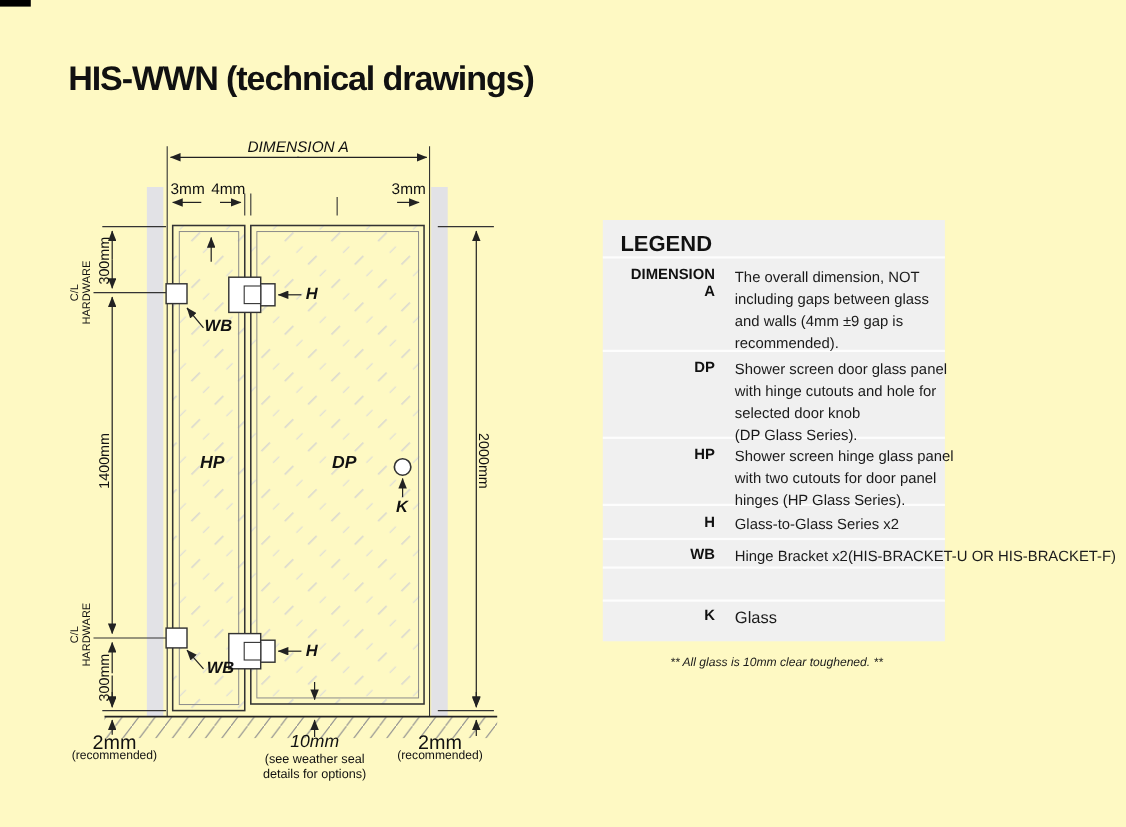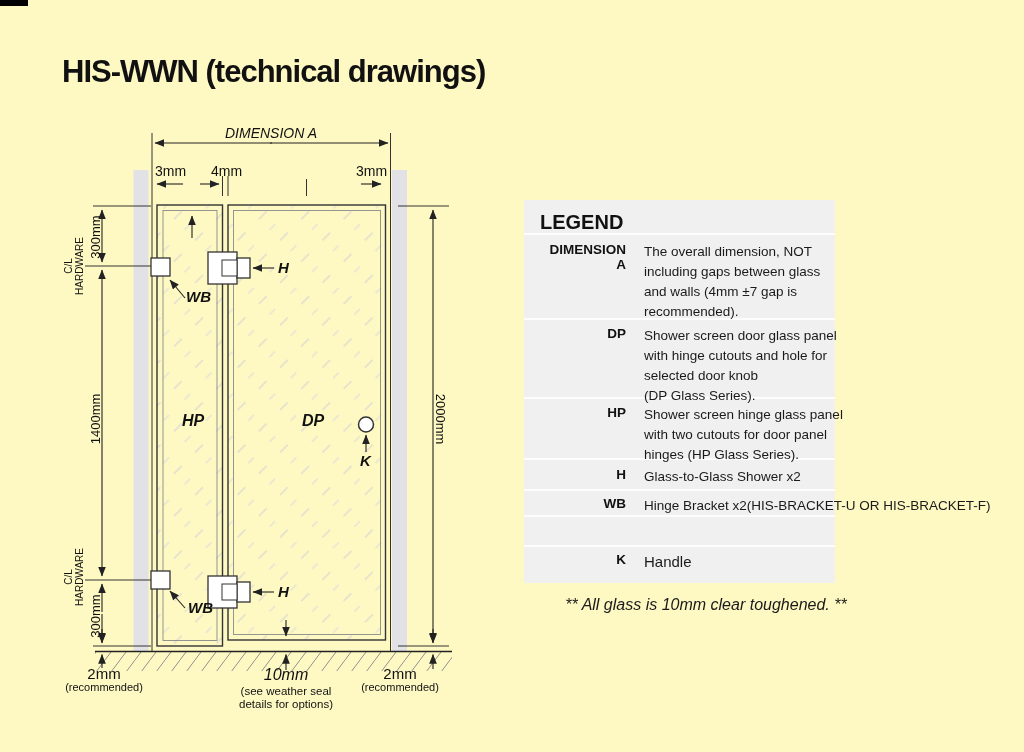--- a/index.html
+++ b/index.html
@@ -11,34 +11,34 @@
   .rotcw{transform:translate(-50%,-50%) rotate(90deg);white-space:pre;}
   .pre{white-space:pre-line;}
   .it{font-style:italic;}
   .nw{white-space:nowrap;}
   #title{left:62px;top:54px;font-size:31px;font-weight:bold;letter-spacing:-1px;color:#111;}
   .dimtxt{font-size:14px;color:#111;}
   .sidetxt{font-size:13px;color:#111;}
   .cltxt{font-size:10px;line-height:10.5px;color:#111;}
   .hwlbl{font-size:15px;font-weight:bold;font-style:italic;color:#111;}
   .panlbl{font-size:16px;font-weight:bold;font-style:italic;color:#111;}
-  .note-val{font-size:15px;color:#111;}
+  .note-val{font-size:18px;color:#111;}
   .note-sub{font-size:11px;color:#111;}
   .note-val-it{font-size:16px;font-style:italic;color:#111;}
   .note-sub-it{font-size:11.5px;line-height:13px;color:#111;}
   #corner-mark{left:0;top:0;width:28px;height:6px;background:#000;}
   
-  #legend{left:524px;top:200px;width:311px;height:383px;background:#f0f0f0;}
+  #legend{left:548px;top:200px;width:311px;height:383px;background:#f0f0f0;}
   .lg-divider{position:absolute;left:0;width:100%;height:2px;background:#fdfdfd;}
   #legend-header{position:absolute;left:16px;top:11px;font-size:20px;font-weight:bold;color:#111;}
   .lg-row{position:absolute;left:14px;width:340px;}
   .lg-term{position:absolute;left:0;top:0;width:88px;text-align:right;font-weight:bold;font-size:13.5px;color:#111;}
   .lg-desc{position:absolute;left:106px;top:0;font-size:13.5px;line-height:20px;color:#1a1a1a;}
   .lg-desc.big{font-size:15px;}
-  #legend-footnote{font-size:16px;font-style:italic;color:#1a1a1a;}
+  #legend-footnote{font-size:11px;font-style:italic;color:#1a1a1a;}
   svg{display:block;}
 </style>
 </head>
 <body>
 
 <div id="page">
 
   <div id="corner-mark" class="abs"></div>
 
   <div id="title" class="abs">HIS-WWN (technical drawings)</div>
@@ -145,21 +145,21 @@
       <line x1="366" y1="452" x2="366" y2="435" marker-end="url(#arr)"></line>
       <line x1="274" y1="268" x2="253" y2="268" marker-end="url(#arr)"></line>
       <line x1="274" y1="592" x2="253" y2="592" marker-end="url(#arr)"></line>
       <line x1="185" y1="298" x2="170" y2="280" marker-end="url(#arr)"></line>
       <line x1="185" y1="608" x2="170" y2="591" marker-end="url(#arr)"></line>
     </g>
   </svg>
 
   <div class="abs ctr dimtxt it" style="left:271px;top:125px;">DIMENSION A</div>
   <div class="abs dimtxt" style="left:155px;top:163px;">3mm</div>
-  <div class="abs dimtxt" style="left:211px;top:163px;">4mm</div>
+  <div class="abs dimtxt" style="left:192px;top:163px;">4mm</div>
   <div class="abs dimtxt" style="left:356px;top:163px;">3mm</div>
 
   <div class="abs rotccw cltxt" style="left:74px;top:266px;">C/L
 HARDWARE</div>
   <div class="abs rotccw sidetxt" style="left:95px;top:237px;">300mm</div>
   <div class="abs rotccw sidetxt" style="left:95px;top:419px;">1400mm</div>
   <div class="abs rotccw cltxt" style="left:74px;top:577px;">C/L
 HARDWARE</div>
   <div class="abs rotccw sidetxt" style="left:95px;top:616px;">300mm</div>
   <div class="abs rotcw sidetxt" style="left:440px;top:419px;">2000mm</div>
@@ -187,45 +187,45 @@
     <div class="lg-divider" style="top:197px;"></div>
     <div class="lg-divider" style="top:258px;"></div>
     <div class="lg-divider" style="top:289px;"></div>
     <div class="lg-divider" style="top:315px;"></div>
     <div class="lg-divider" style="top:345px;"></div>
 
     <div class="lg-row" style="top:42px;">
       <div class="lg-term">DIMENSION A</div>
       <div class="lg-desc pre">The overall dimension, NOT
 including gaps between glass
-and walls (4mm ±7 gap is
+and walls (4mm ±9 gap is
 recommended).</div>
     </div>
     <div class="lg-row" style="top:126px;">
       <div class="lg-term">DP</div>
       <div class="lg-desc pre">Shower screen door glass panel
 with hinge cutouts and hole for
 selected door knob
 (DP Glass Series).</div>
     </div>
     <div class="lg-row" style="top:205px;">
       <div class="lg-term">HP</div>
       <div class="lg-desc pre">Shower screen hinge glass panel
 with two cutouts for door panel
 hinges (HP Glass Series).</div>
     </div>
     <div class="lg-row" style="top:267px;">
       <div class="lg-term">H</div>
-      <div class="lg-desc nw">Glass-to-Glass Shower x2</div>
+      <div class="lg-desc nw">Glass-to-Glass Series x2</div>
     </div>
     <div class="lg-row" style="top:296px;">
       <div class="lg-term">WB</div>
       <div class="lg-desc nw">Hinge Bracket x2(HIS-BRACKET-U OR HIS-BRACKET-F)</div>
     </div>
     <div class="lg-row" style="top:352px;">
       <div class="lg-term">K</div>
-      <div class="lg-desc nw big">Handle</div>
+      <div class="lg-desc nw big">Glass</div>
     </div>
   </div>
 
   <div id="legend-footnote" class="abs ctr" style="left:706px;top:596px;">** All glass is 10mm clear toughened. **</div>
 
 </div>
 
 </body></html>

